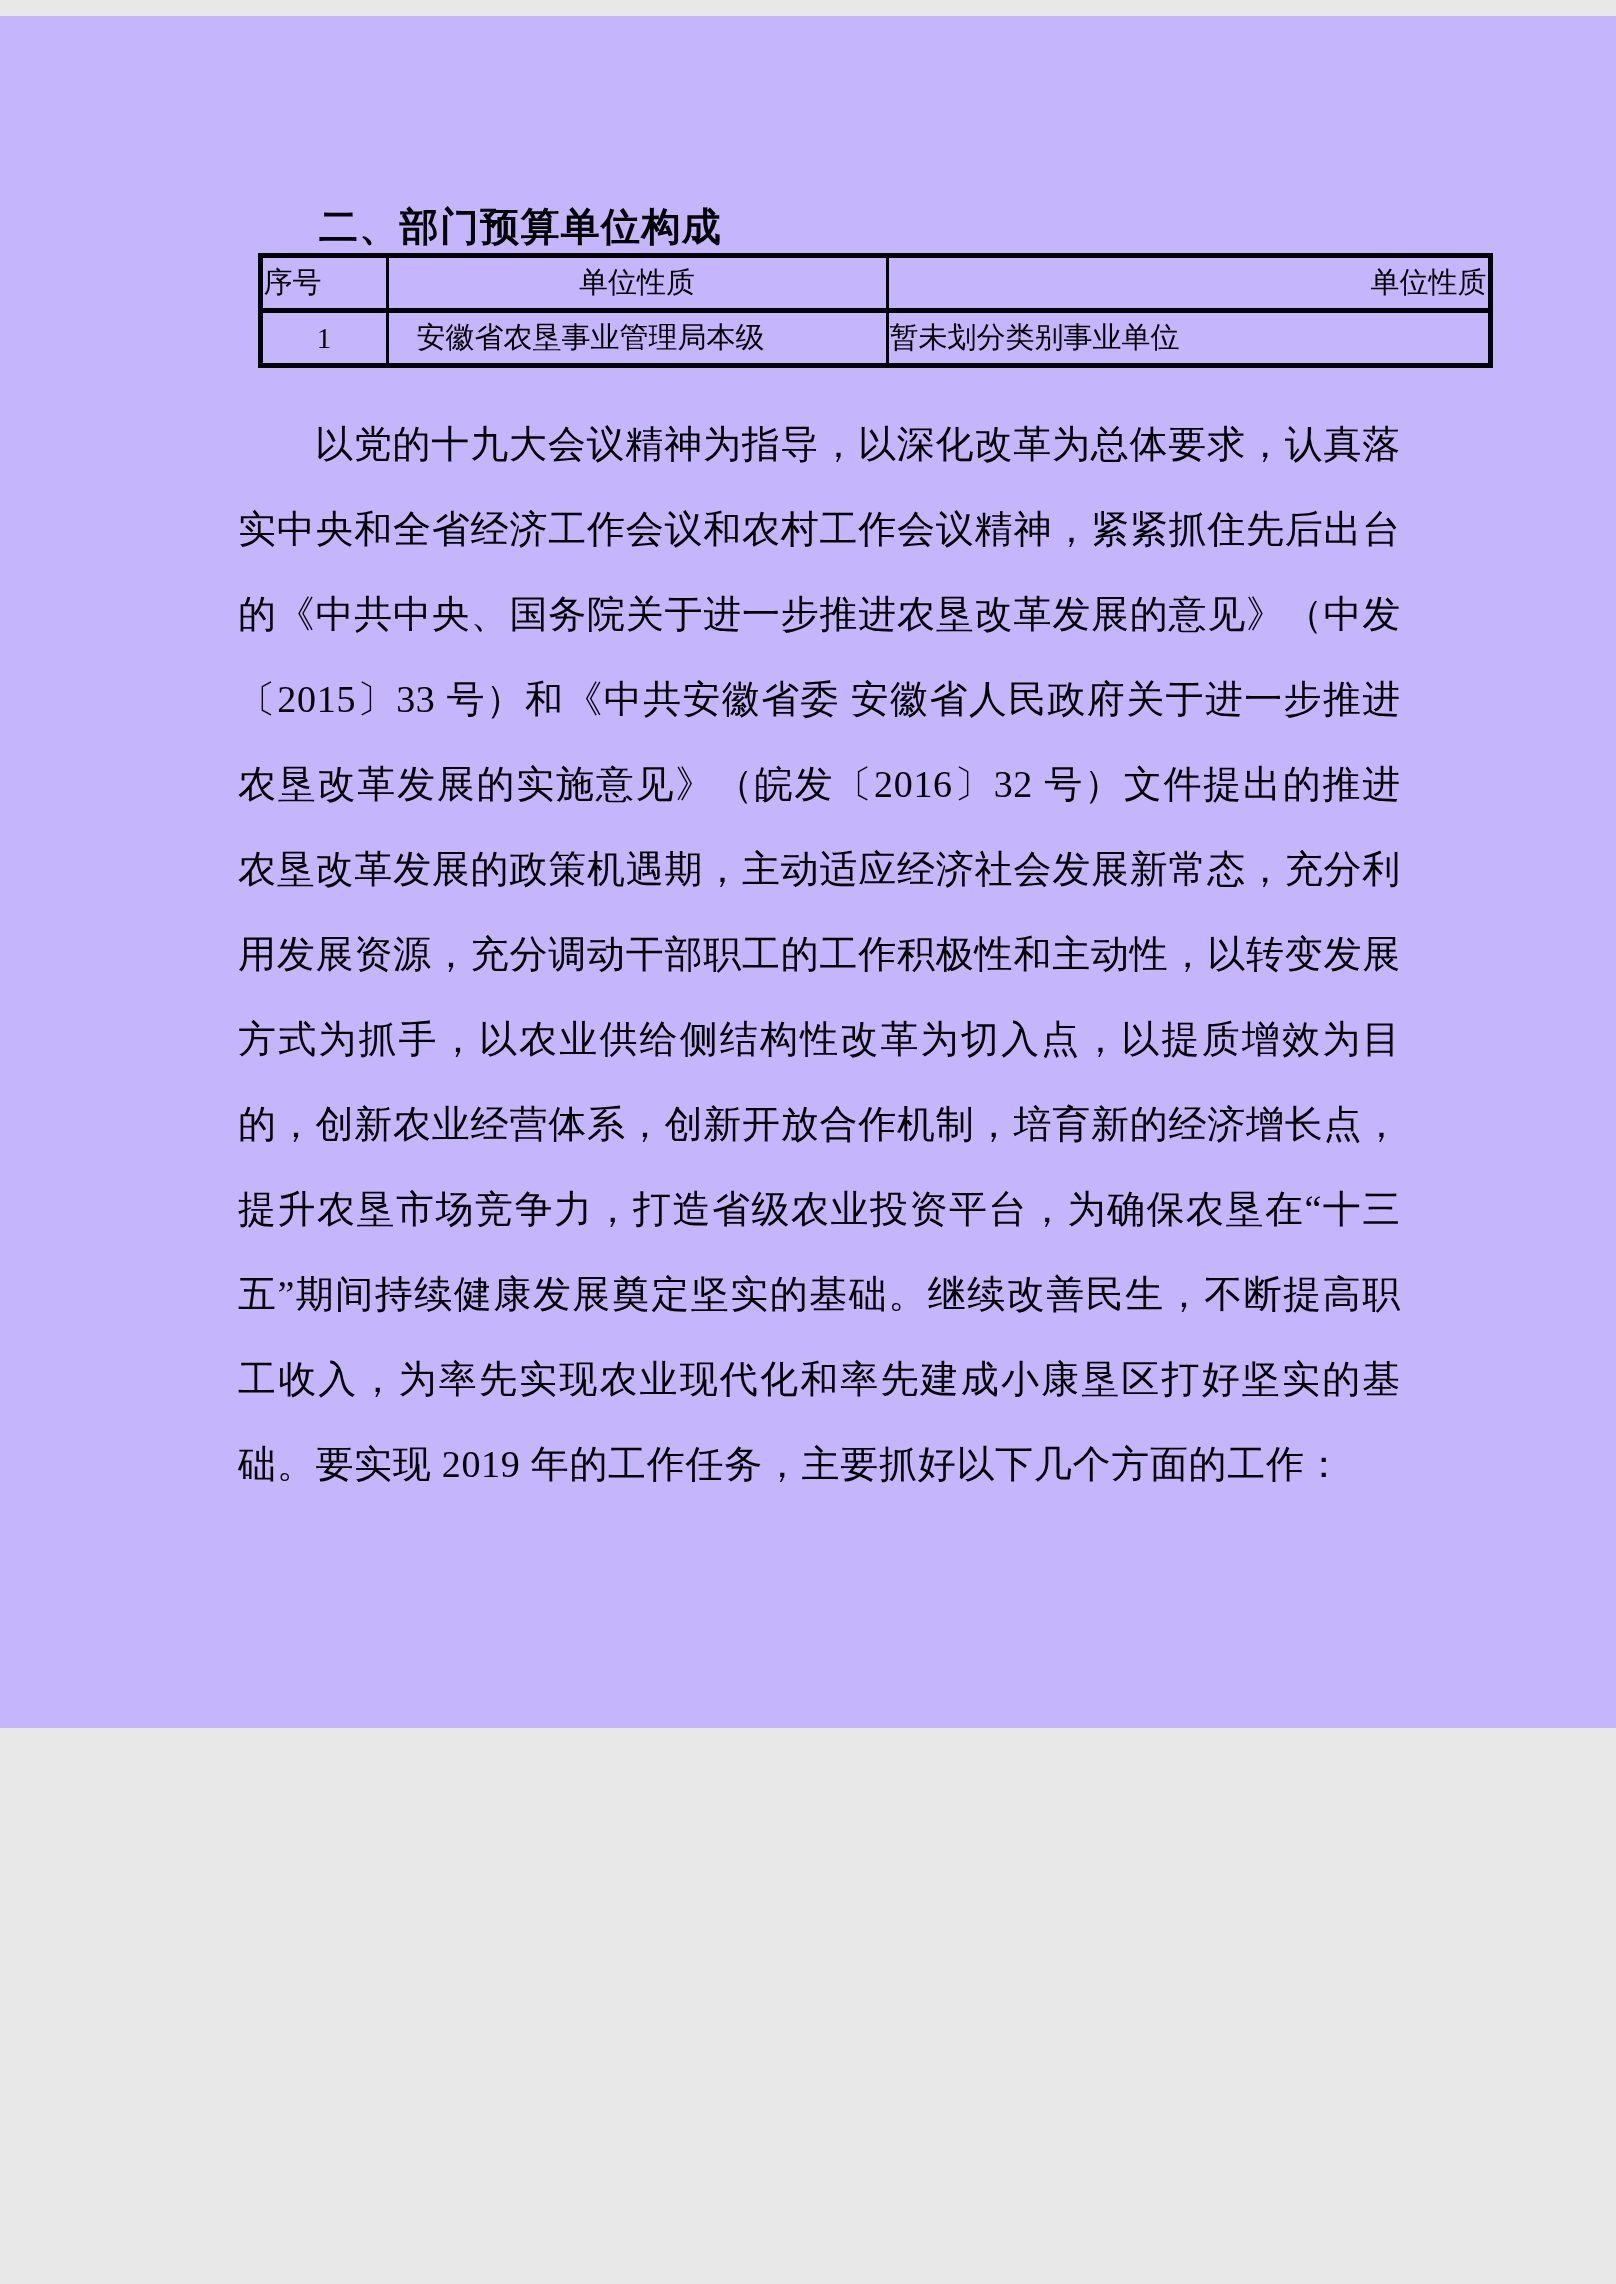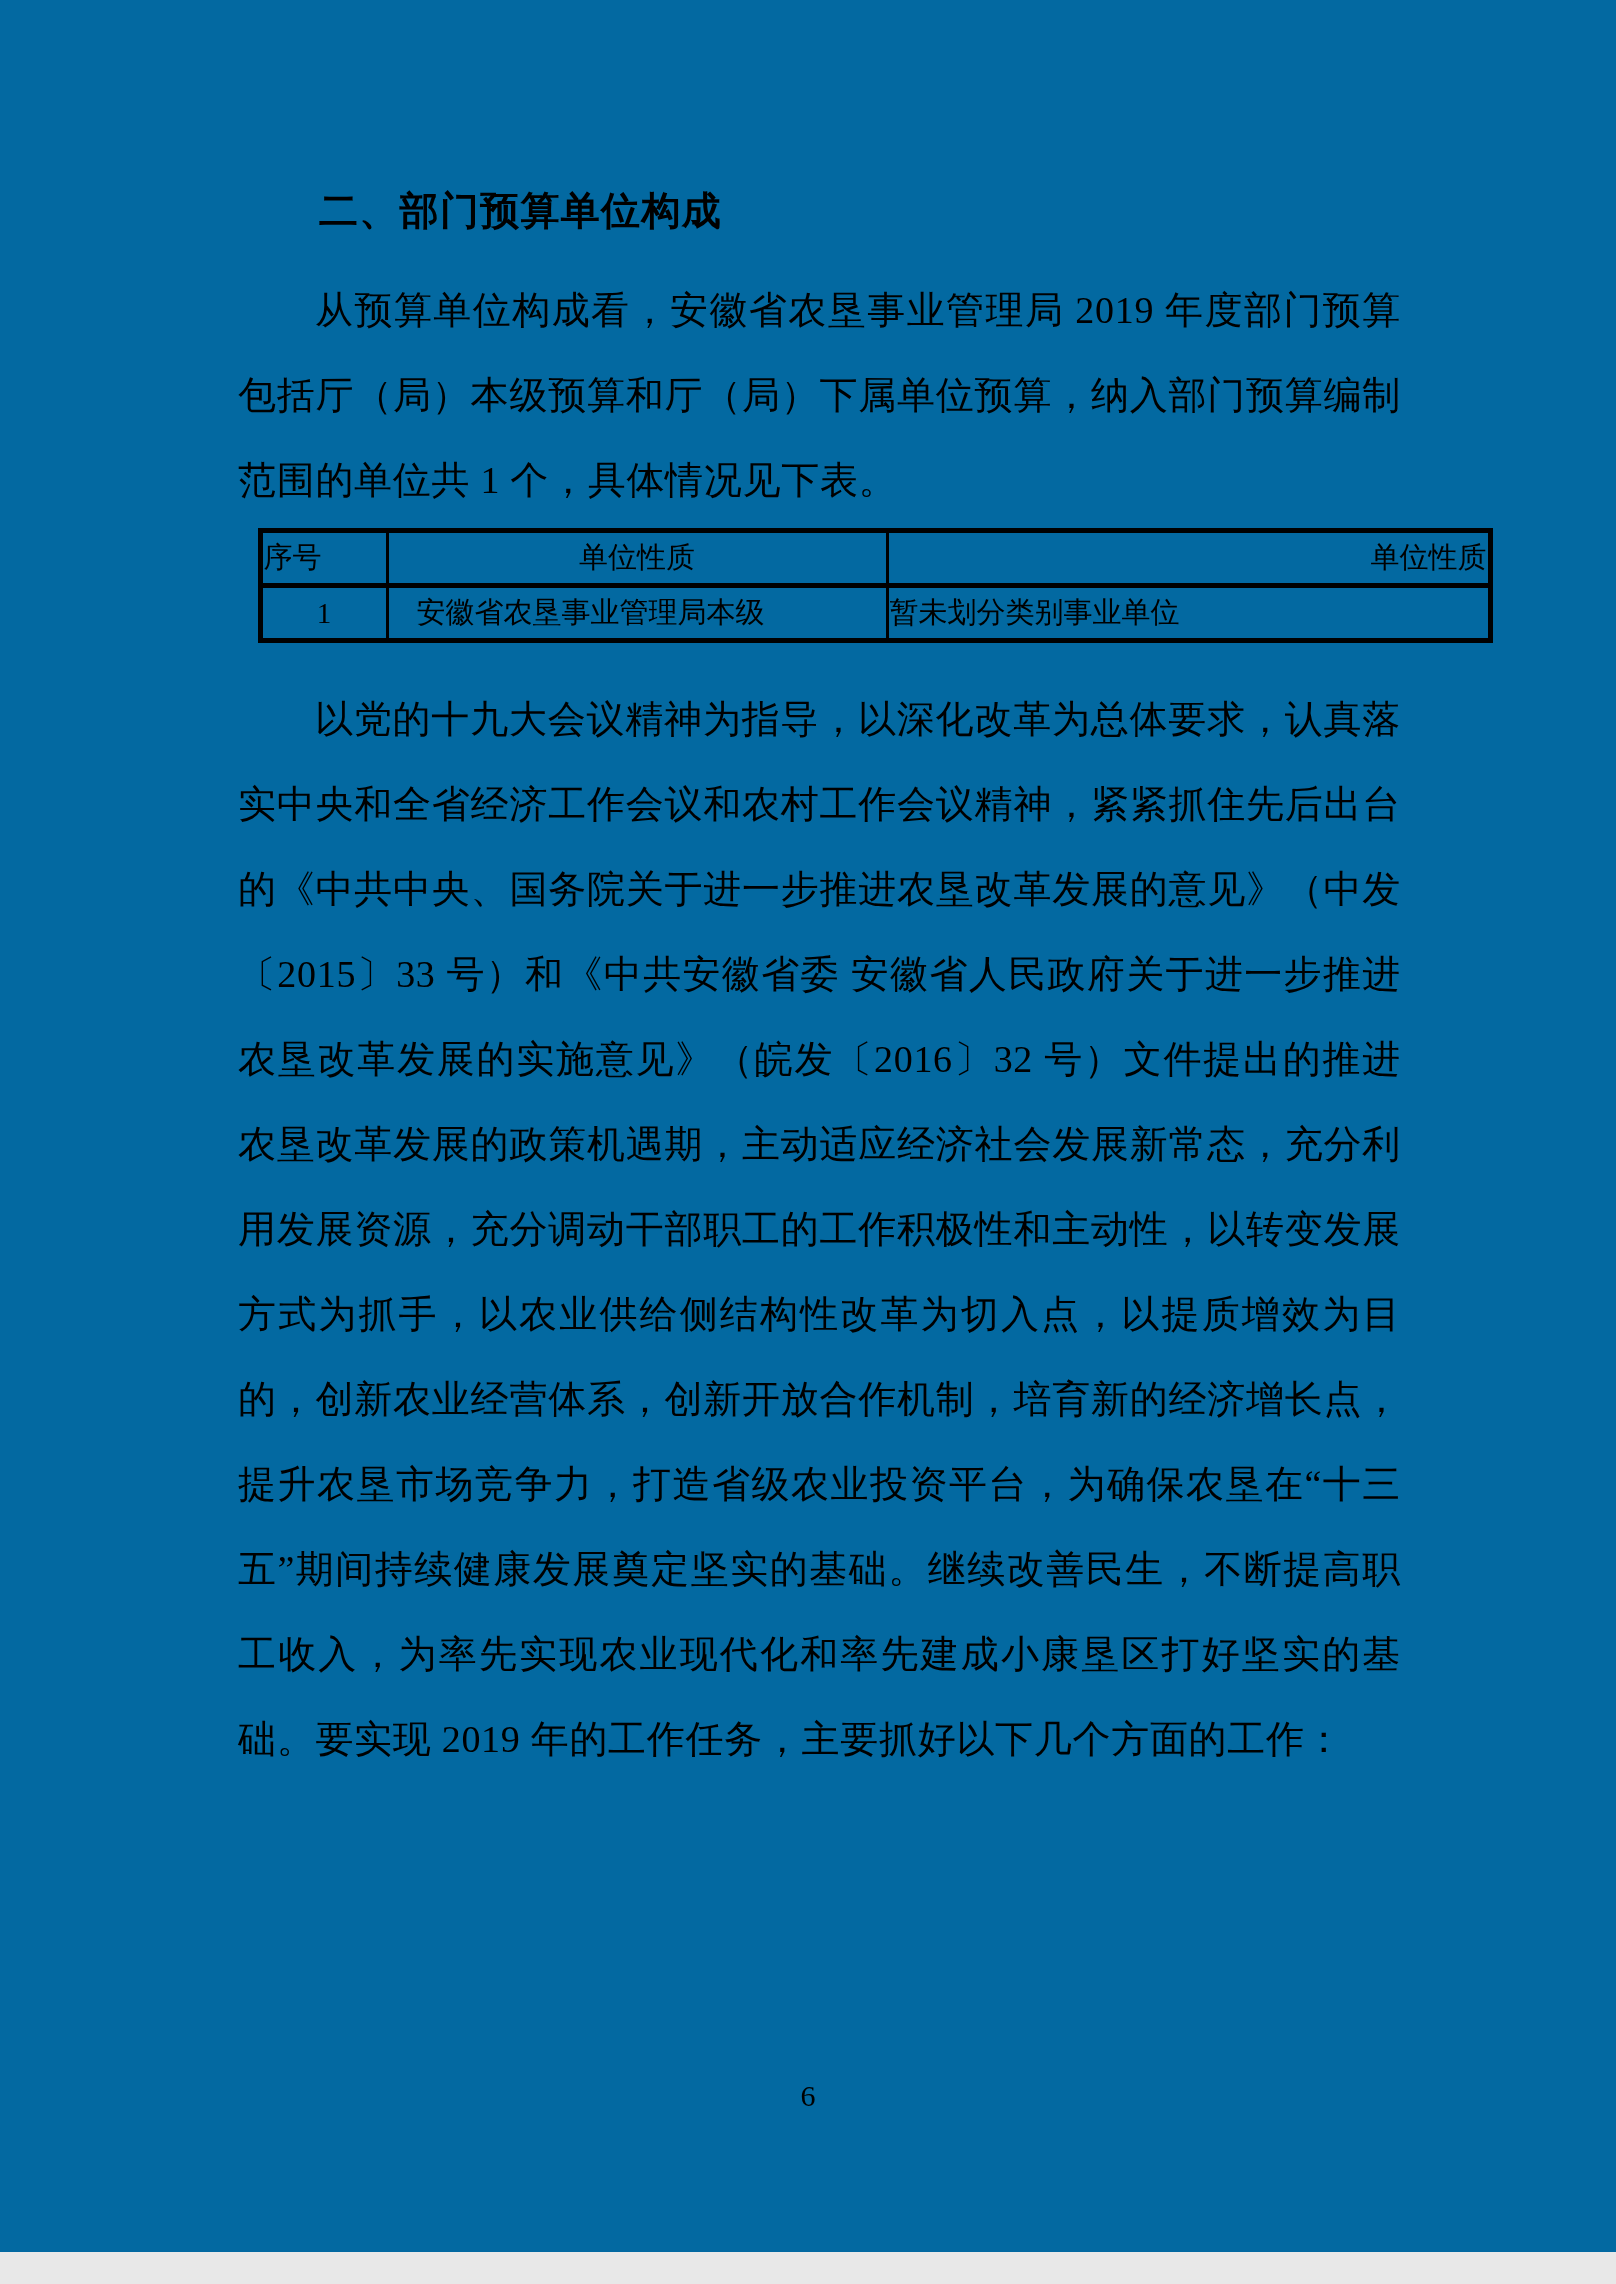--- a/index.html
+++ b/index.html
@@ -3,23 +3,23 @@
 <meta charset="utf-8">
 <style>
   html, body {
     margin: 0;
     padding: 0;
     background: #e8e8e8;
   }
   .page {
     position: relative;
     width: 1616px;
-    height: 2252px;
-    margin: 0 auto;
-    background: #0369a1;
+    height: 1712px;
+    margin: 16px auto;
+    background: #c4b5fd;
     color: #000000;
     font-family: "Liberation Serif", "DejaVu Serif", serif;
     box-sizing: border-box;
     padding: 190px 215px 0 238px;
     overflow: hidden;
   }
   h2.sec-heading {
     font-family: "Liberation Sans", "DejaVu Sans", sans-serif;
     font-weight: bold;
     font-size: 39px;
@@ -78,21 +78,20 @@
     font-family: "Liberation Serif", "DejaVu Serif", serif;
   }
 </style>
 </head>
 <body>
 
 <div class="page">
 
   <h2 class="sec-heading" id="sec2-heading">二、部门预算单位构成</h2>
 
-  <p class="body-para" id="sec2-para">从预算单位构成看，安徽省农垦事业管理局 2019 年度部门预算包括厅（局）本级预算和厅（局）下属单位预算，纳入部门预算编制范围的单位共 1 个，具体情况见下表。</p>
 
   <table class="units-table">
     <thead>
       <tr>
         <th class="col-seq">序号</th>
         <th class="col-name">单位性质</th>
         <th class="col-type">单位性质</th>
       </tr>
     </thead>
     <tbody>

